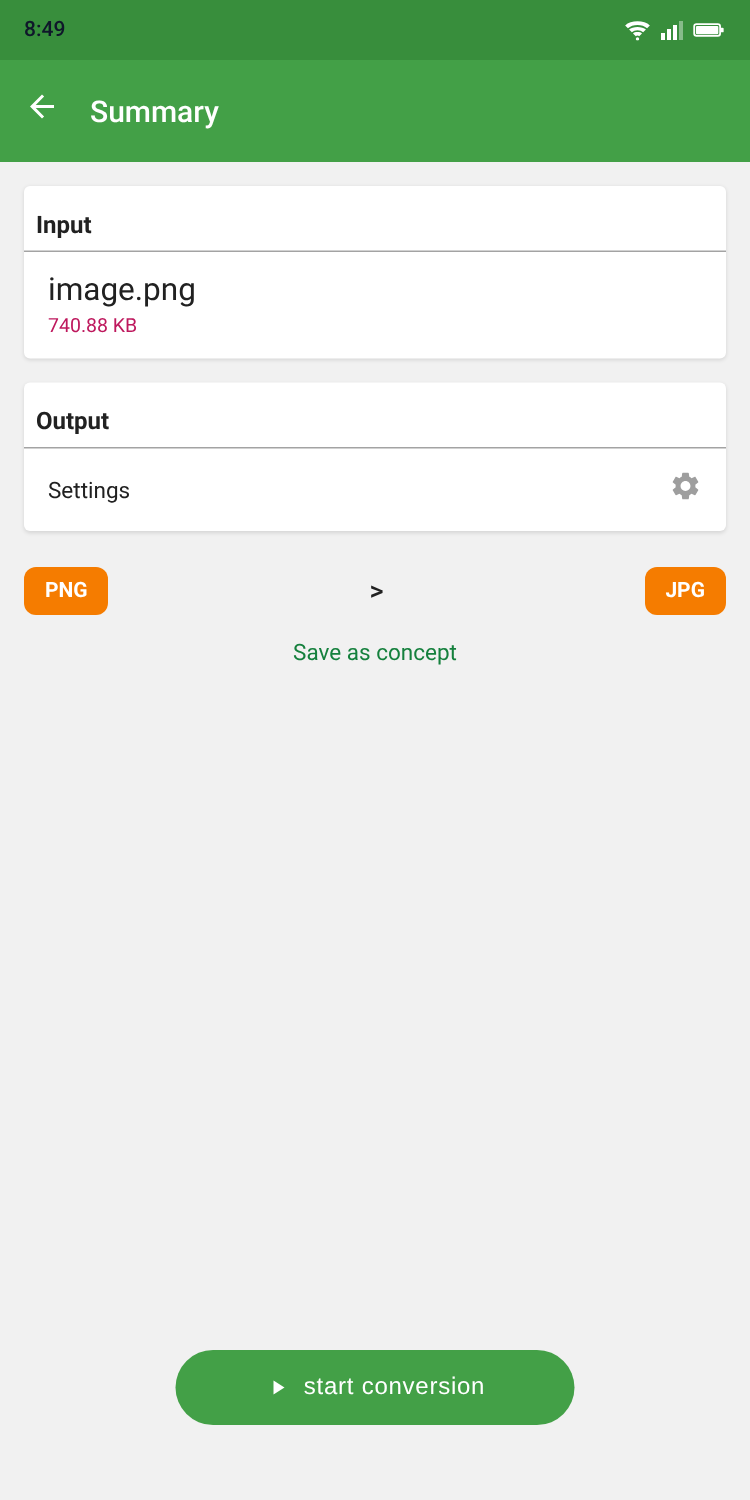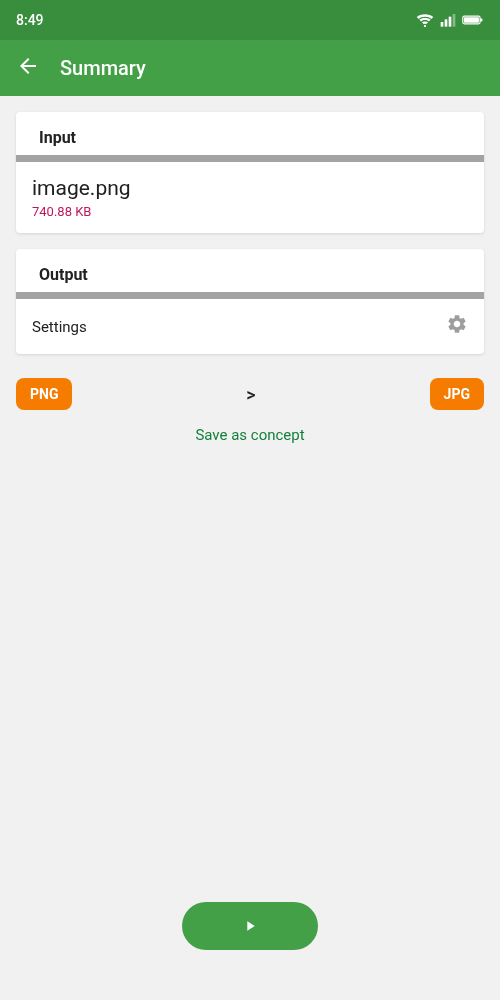--- a/index.html
+++ b/index.html
@@ -14,36 +14,36 @@
     }
 
     
     .status-bar {
       background: #388e3c;
       height: 40px;
       display: flex;
       align-items: center;
       justify-content: space-between;
       padding: 0 16px;
-      color: #ffffff;
+      color: #0f172a;
       font-size: 14px;
       font-weight: 500;
       gap: 40px;
     }
 
     .status-icons {
       display: flex;
       align-items: center;
       gap: 6px;
     }
 
     
     .app-bar {
       background: #43a047;
-      height: 56px;
+      height: 68px;
       display: flex;
       align-items: center;
       padding: 0 16px;
       gap: 20px;
     }
 
     .app-bar-back {
       color: white;
       font-size: 22px;
       cursor: pointer;
@@ -66,22 +66,22 @@
     
     .card {
       background: white;
       border-radius: 4px;
       margin-bottom: 16px;
       box-shadow: 0 1px 3px rgba(0,0,0,0.12);
       overflow: hidden;
     }
 
     .card-header {
-      padding: 16px 16px 8px 23px;
-      border-bottom: 7px solid #a3a3a3;
+      padding: 16px 16px 8px 8px;
+      border-bottom: 1px solid #a3a3a3;
     }
 
     .card-header-text {
       font-size: 16px;
       font-weight: 700;
       color: #212121;
     }
 
     .card-row {
       padding: 14px 16px;
@@ -250,14 +250,15 @@
     <span>Save as concept</span>
   </div>
 
 </div>
 
 <div class="bottom-button-area">
   <button class="start-button">
     <svg width="16" height="16" viewBox="0 0 24 24" fill="white">
       <path d="M8 5v14l11-7z"></path>
     </svg>
+    <span>start conversion</span>
   </button>
 </div>
 
 </body></html>

